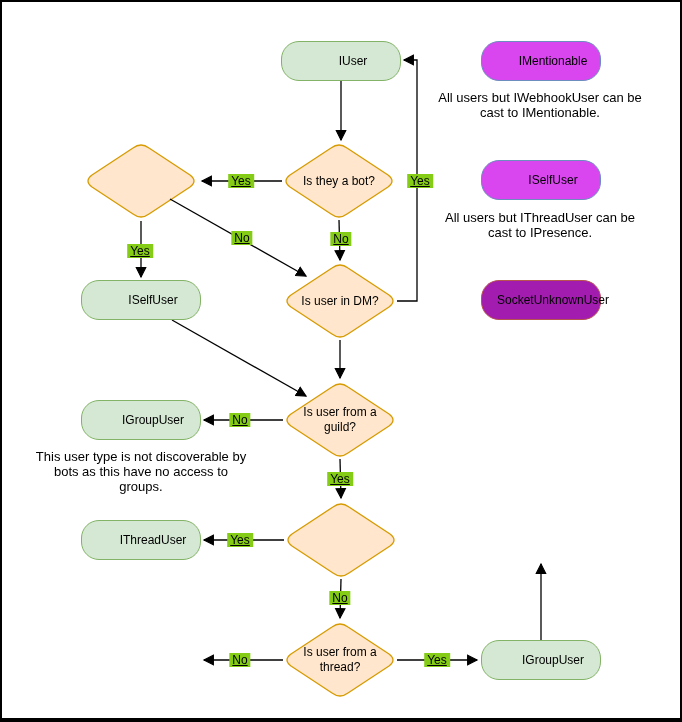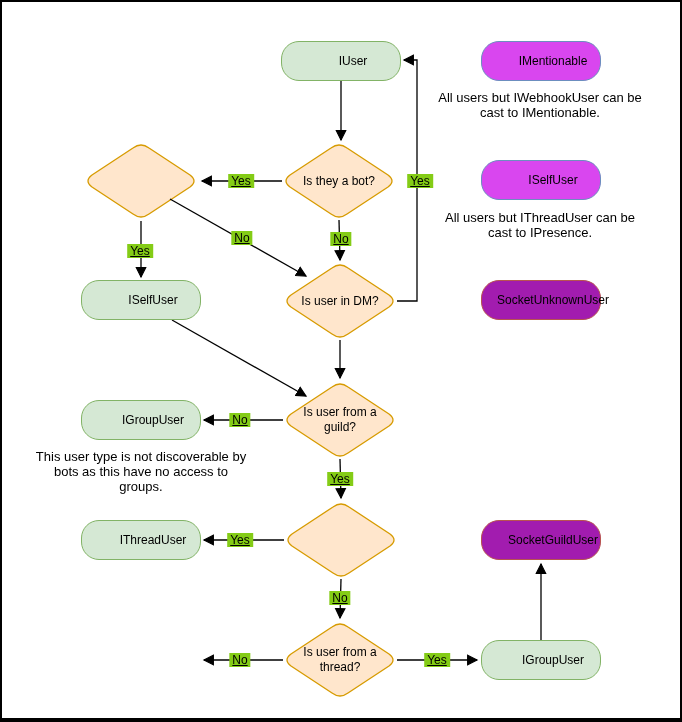--- a/index.html
+++ b/index.html
@@ -108,21 +108,20 @@
     </g>
   </svg>
 
   <div class="box green" style="left:281px; top:41px">IUser</div>
   <div class="box blue" style="left:481px; top:41px">IMentionable</div>
   <div class="box blue" style="left:481px; top:160px">ISelfUser</div>
   <div class="box red" style="left:481px; top:280px">SocketUnknownUser</div>
   <div class="box green" style="left:81px;  top:280px">ISelfUser</div>
   <div class="box green" style="left:81px;  top:400px">IGroupUser</div>
   <div class="box green" style="left:81px;  top:520px">IThreadUser</div>
-  <div class="box red" style="left:481px; top:520px">SocketGuildUser</div>
   <div class="box green" style="left:481px; top:640px">IGroupUser</div>
 
   <div class="dlabel" style="left:282px; top:142px">Is they a bot?</div>
   <div class="dlabel" style="left:283px; top:262px">Is user in DM?</div>
   <div class="dlabel" style="left:283px; top:381px">Is user from a
 guild?</div>
   <div class="dlabel" style="left:283px; top:621px">Is user from a
 thread?</div>
 
   <span class="elabel" style="left:241px; top:181px">Yes</span>

